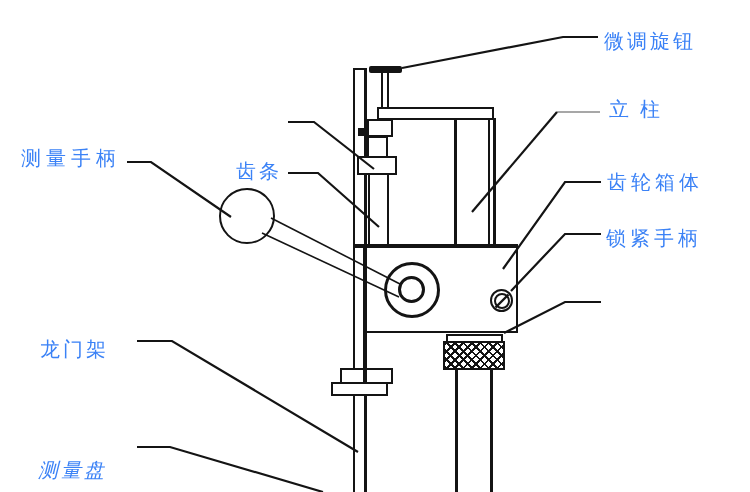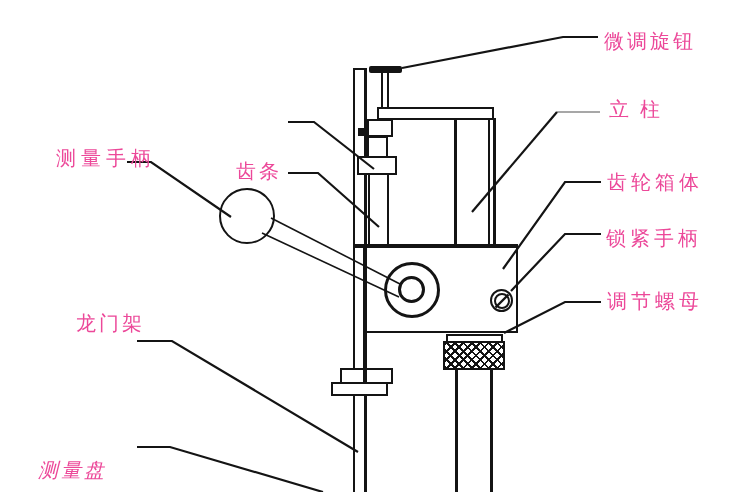--- a/index.html
+++ b/index.html
@@ -7,21 +7,21 @@
     position:relative;
     width:750px;height:492px;
     background:#ffffff;
     overflow:hidden;
     font-family:"Liberation Serif","DejaVu Serif",serif;
   }
   .shape{position:absolute;box-sizing:border-box;background:#ffffff;border:2.5px solid #141414;}
   .blackfill{position:absolute;box-sizing:border-box;background:#141414;}
   .label{
     position:absolute;
-    color:#ec4899;
+    color:#3b82f6;
     font-size:20px;
     line-height:20px;
     white-space:nowrap;
     z-index:11;
   }
   
   #gantry-bar{left:353px;top:68px;width:14px;height:424px;
     border:none;border-left:2.5px solid #141414;border-right:3px solid #141414;border-top:2.5px solid #141414;z-index:1;}
   
   #rack-line{left:363px;top:246px;width:3.5px;height:138px;z-index:6;}
@@ -60,24 +60,24 @@
       repeating-linear-gradient(135deg,#141414 0 1.8px,transparent 1.8px 6px),
       #ffffff;}
   
   #foot-a{left:340px;top:368px;width:53px;height:16px;z-index:5;}
   #foot-b{left:331px;top:382px;width:57px;height:14px;z-index:5;}
   
   #handle-ball{left:219px;top:188px;width:56px;height:56px;border-radius:50%;z-index:5;}
   
   #leader-overlay{position:absolute;left:0;top:0;z-index:10;pointer-events:none;}
   
-  #lbl-measuring-handle{left:21px;top:148px;letter-spacing:5px;margin-left:35px;}
+  #lbl-measuring-handle{left:21px;top:148px;letter-spacing:5px;}
   #lbl-positioning-sleeve{left:205px;top:108px;letter-spacing:5px;}
   #lbl-rack{left:236px;top:161px;letter-spacing:3px;}
-  #lbl-gantry-frame{left:40px;top:313px;letter-spacing:3px;margin-left:36px;}
+  #lbl-gantry-frame{left:40px;top:339px;letter-spacing:3px;}
   #lbl-measuring-plate{left:38px;top:460px;letter-spacing:3px;font-style:italic;}
   #lbl-fine-adjust-knob{left:604px;top:31px;letter-spacing:3px;}
   #lbl-column{left:609px;top:101px;letter-spacing:11px;font-family:Liberation Mono, monospace;}
   #lbl-gear-box{left:607px;top:172px;letter-spacing:4px;}
   #lbl-lock-handle{left:606px;top:228px;letter-spacing:4px;}
   #lbl-adjust-nut{left:607px;top:291px;letter-spacing:4px;}
 </style>
 </head>
 <body>
 
@@ -133,19 +133,18 @@
       <line x1="271" y1="218" x2="400" y2="284" stroke-width="1.6"></line>
       <line x1="262" y1="233" x2="399" y2="297" stroke-width="1.6"></line>
       <line x1="495.5" y1="307.5" x2="508.5" y2="294.5" stroke-width="2.4"></line>
     </g>
   </svg>
 
   <div class="label" id="lbl-fine-adjust-knob">微调旋钮</div>
   <div class="label" id="lbl-column">立柱</div>
   <div class="label" id="lbl-lock-handle">锁紧手柄</div>
   <div class="label" id="lbl-gear-box">齿轮箱体</div>
-  <div class="label" id="lbl-adjust-nut">调节螺母</div>
   <div class="label" id="lbl-rack">齿条</div>
   <div class="label" id="lbl-measuring-handle">测量手柄</div>
   <div class="label" id="lbl-gantry-frame">龙门架</div>
   <div class="label" id="lbl-measuring-plate">测量盘</div>
 
 </div>
 
 </body></html>

